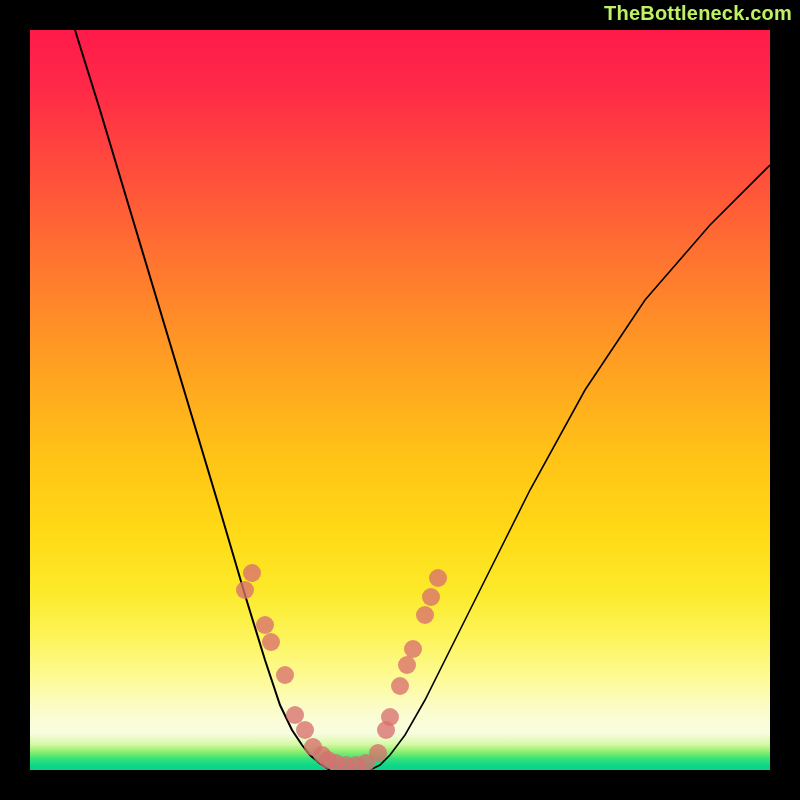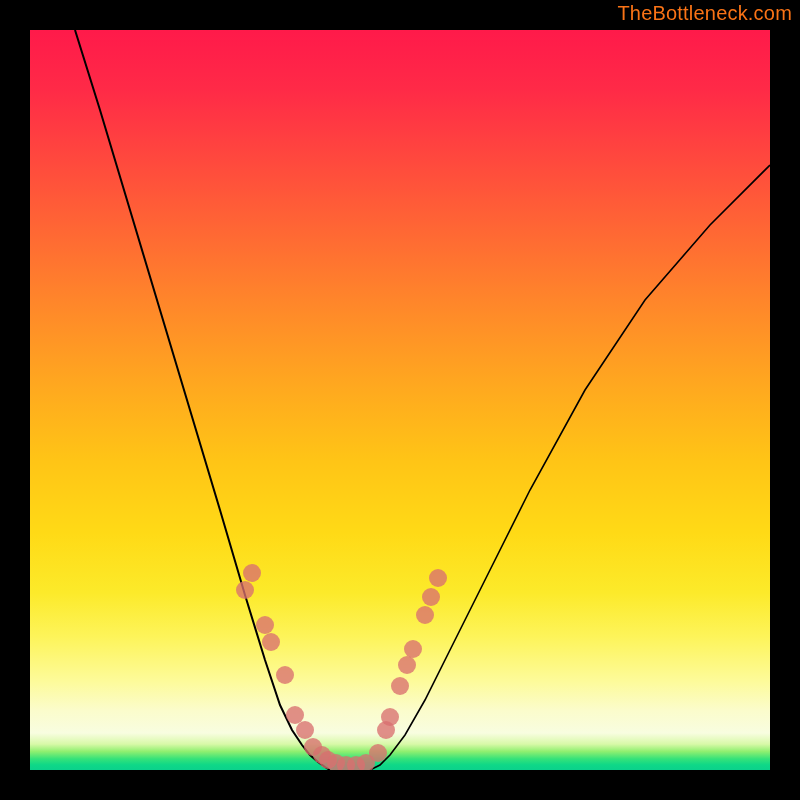--- a/index.html
+++ b/index.html
@@ -43,23 +43,23 @@
       #8fef70 97.5%,
       #35e27a 98.5%,
       #0fd887 99.3%,
       #0bd18c 100%
     );
   }
   .watermark {
     position: absolute;
     top: 2px;
     right: 8px;
-    color: #f97316;
+    color: #bef264;
     font-size: 20px;
-    font-weight: 400;
+    font-weight: 700;
     letter-spacing: 0.2px;
     user-select: none;
   }
   svg.curves {
     position: absolute;
     left: 0;
     top: 0;
     width: 740px;
     height: 740px;
   }

